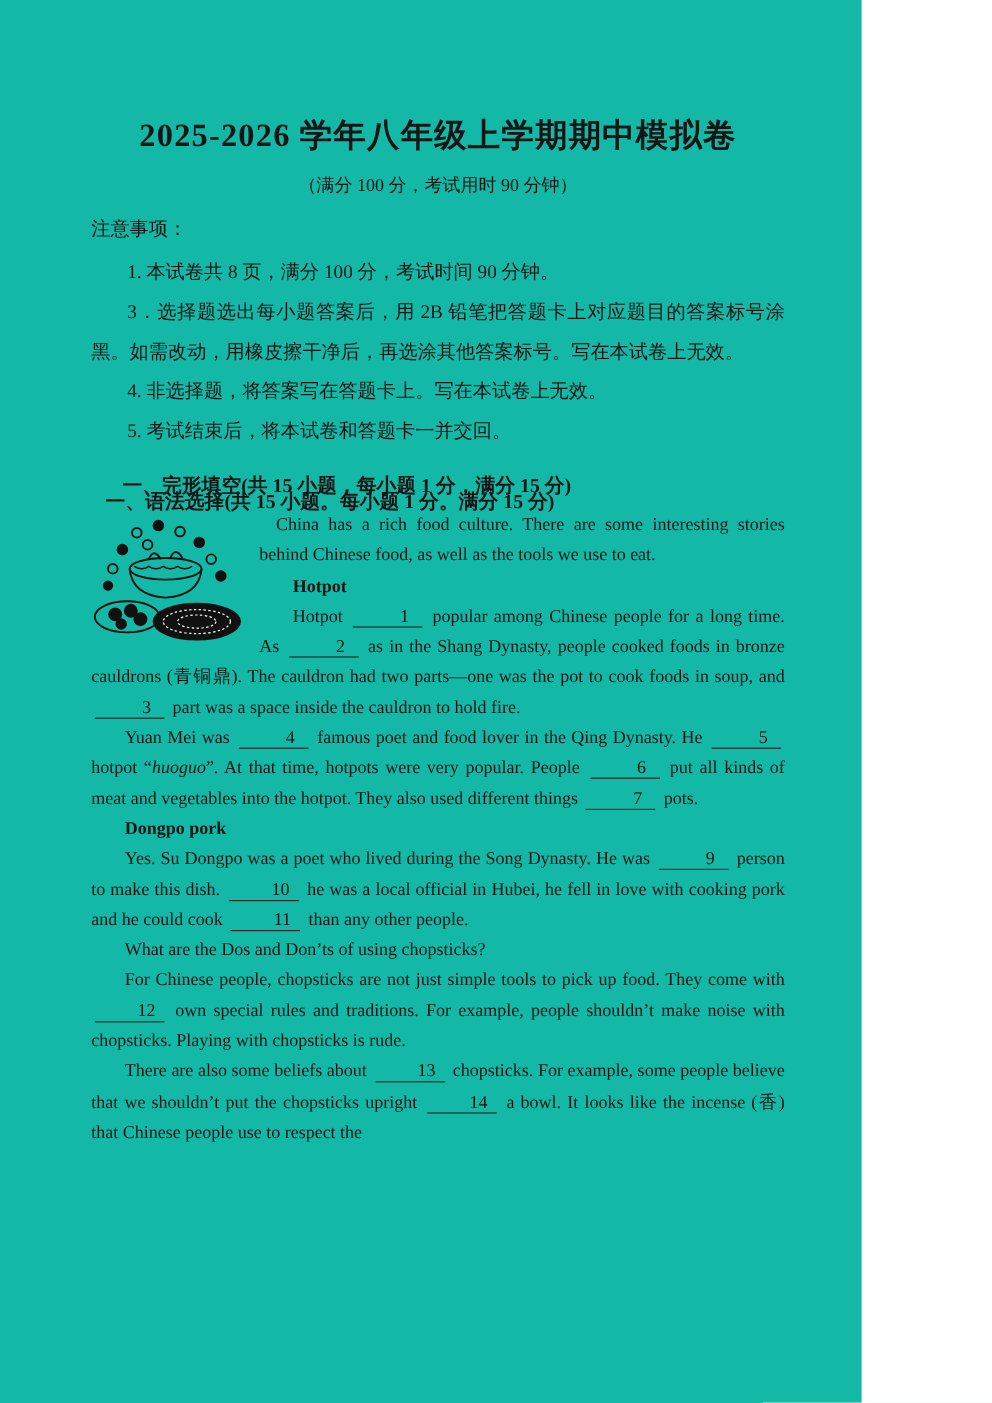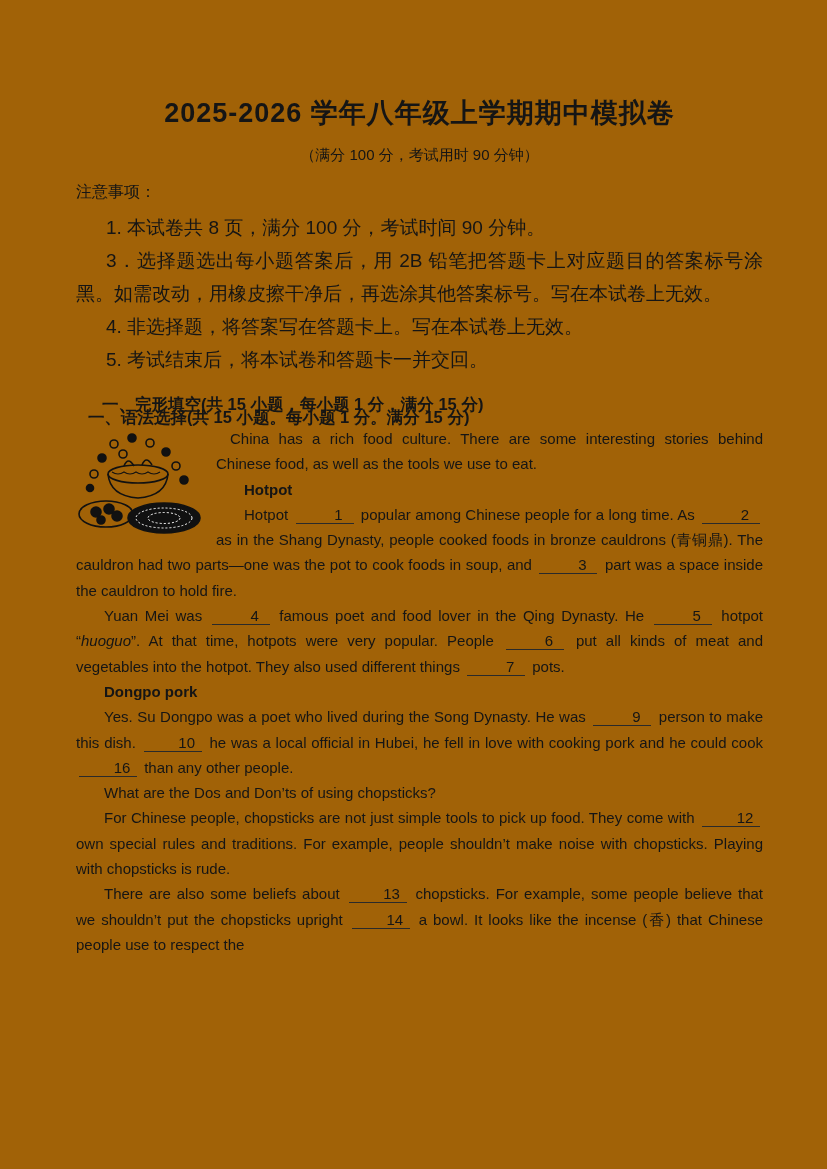--- a/index.html
+++ b/index.html
@@ -1,23 +1,23 @@
 <!DOCTYPE html>
 <html><head>
 <meta charset="utf-8">
 <style>
   html, body { margin: 0; padding: 0; background: #ffffff; }
   .page {
     position: relative;
-    width: 827px;
+    width: 718px;
     height: 1169px;
     box-sizing: border-box;
-    background: #a16207;
+    background: #14b8a6;
     padding: 96px 64px 0 76px;
-    font-family: Liberation Sans, sans-serif;
+    font-family: Liberation Serif, serif;
     color: #151515;
     font-size: 15px;
     overflow: hidden;
   }
   .exam-title {
     margin: 0;
     text-align: center;
     font-size: 27px;
     font-weight: bold;
     line-height: 34px;
@@ -39,21 +39,21 @@
   .notice-heading {
     margin-top: 16px;
     font-size: 16px;
     line-height: 22px;
   }
   .notice-list { margin-top: 8px; }
   .notice-item {
     line-height: 33px;
     text-indent: 30px;
     text-align: justify;
-    font-size: 19px;
+    font-size: 16px;
   }
   .section-header {
     position: relative;
     margin-top: 17px;
     margin-left: 12px;
     height: 24px;
     font-size: 16.5px;
     font-weight: bold;
   }
   .section-header .layer { position: absolute; top: 14px; left: 0; white-space: nowrap; }
@@ -145,20 +145,20 @@
       </g>
     </svg>
 
     <p class="para intro">China has a rich food culture. There are some interesting stories behind Chinese food, as well as the tools we use to eat.</p>
 
     <p class="p-head">Hotpot</p>
     <p class="para">Hotpot <span class="blank">1</span> popular among Chinese people for a long time. As <span class="blank">2</span> as in the Shang Dynasty, people cooked foods in bronze cauldrons (青铜鼎). The cauldron had two parts—one was the pot to cook foods in soup, and <span class="blank">3</span> part was a space inside the cauldron to hold fire.</p>
     <p class="para">Yuan Mei was <span class="blank">4</span> famous poet and food lover in the Qing Dynasty. He <span class="blank">5</span> hotpot “<i>huoguo</i>”. At that time, hotpots were very popular. People <span class="blank">6</span> put all kinds of meat and vegetables into the hotpot. They also used different things <span class="blank">7</span> pots.</p>
 
     <p class="p-head">Dongpo pork</p>
-    <p class="para">Yes. Su Dongpo was a poet who lived during the Song Dynasty. He was <span class="blank">9</span> person to make this dish. <span class="blank">10</span> he was a local official in Hubei, he fell in love with cooking pork and he could cook <span class="blank">16</span> than any other people.</p>
+    <p class="para">Yes. Su Dongpo was a poet who lived during the Song Dynasty. He was <span class="blank">9</span> person to make this dish. <span class="blank">10</span> he was a local official in Hubei, he fell in love with cooking pork and he could cook <span class="blank">11</span> than any other people.</p>
 
     <p class="para">What are the Dos and Don’ts of using chopsticks?</p>
     <p class="para">For Chinese people, chopsticks are not just simple tools to pick up food. They come with <span class="blank">12</span> own special rules and traditions. For example, people shouldn’t make noise with chopsticks. Playing with chopsticks is rude.</p>
     <p class="para">There are also some beliefs about <span class="blank">13</span> chopsticks. For example, some people believe that we shouldn’t put the chopsticks upright <span class="blank">14</span> a bowl. It looks like the incense (香) that Chinese people use to respect the</p>
 
   </div>
 </div>
 
 </body></html>

